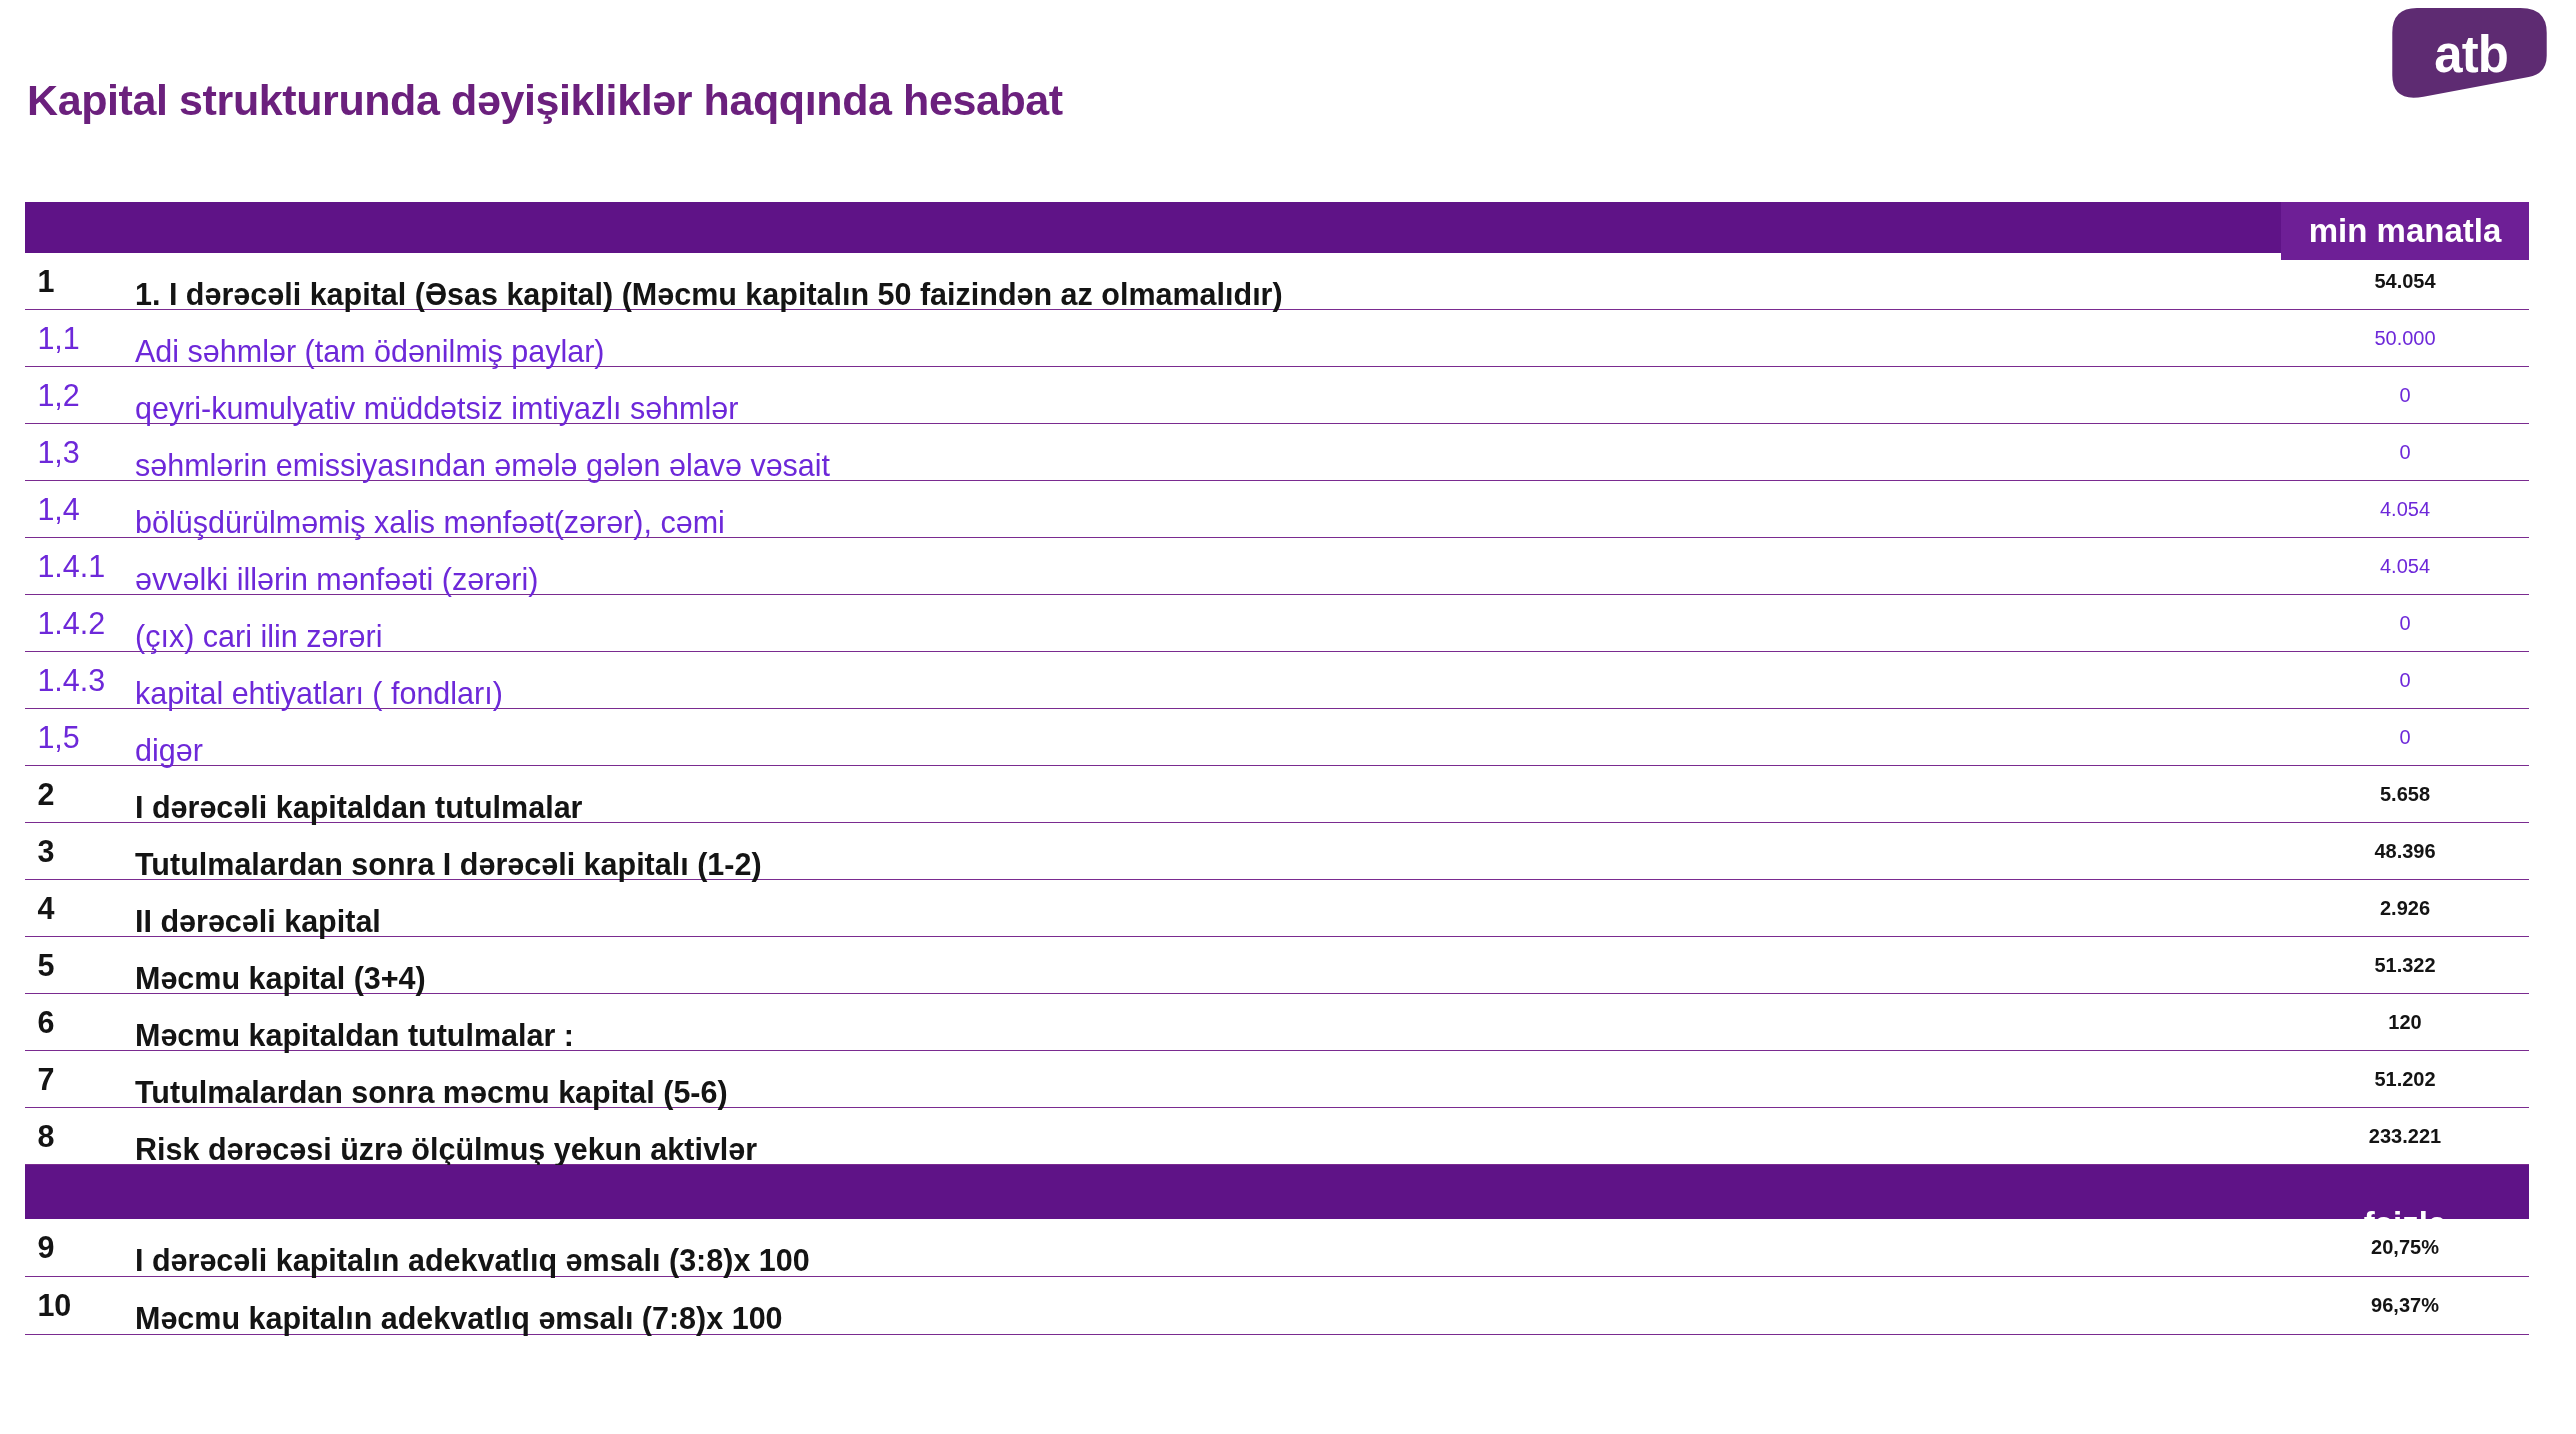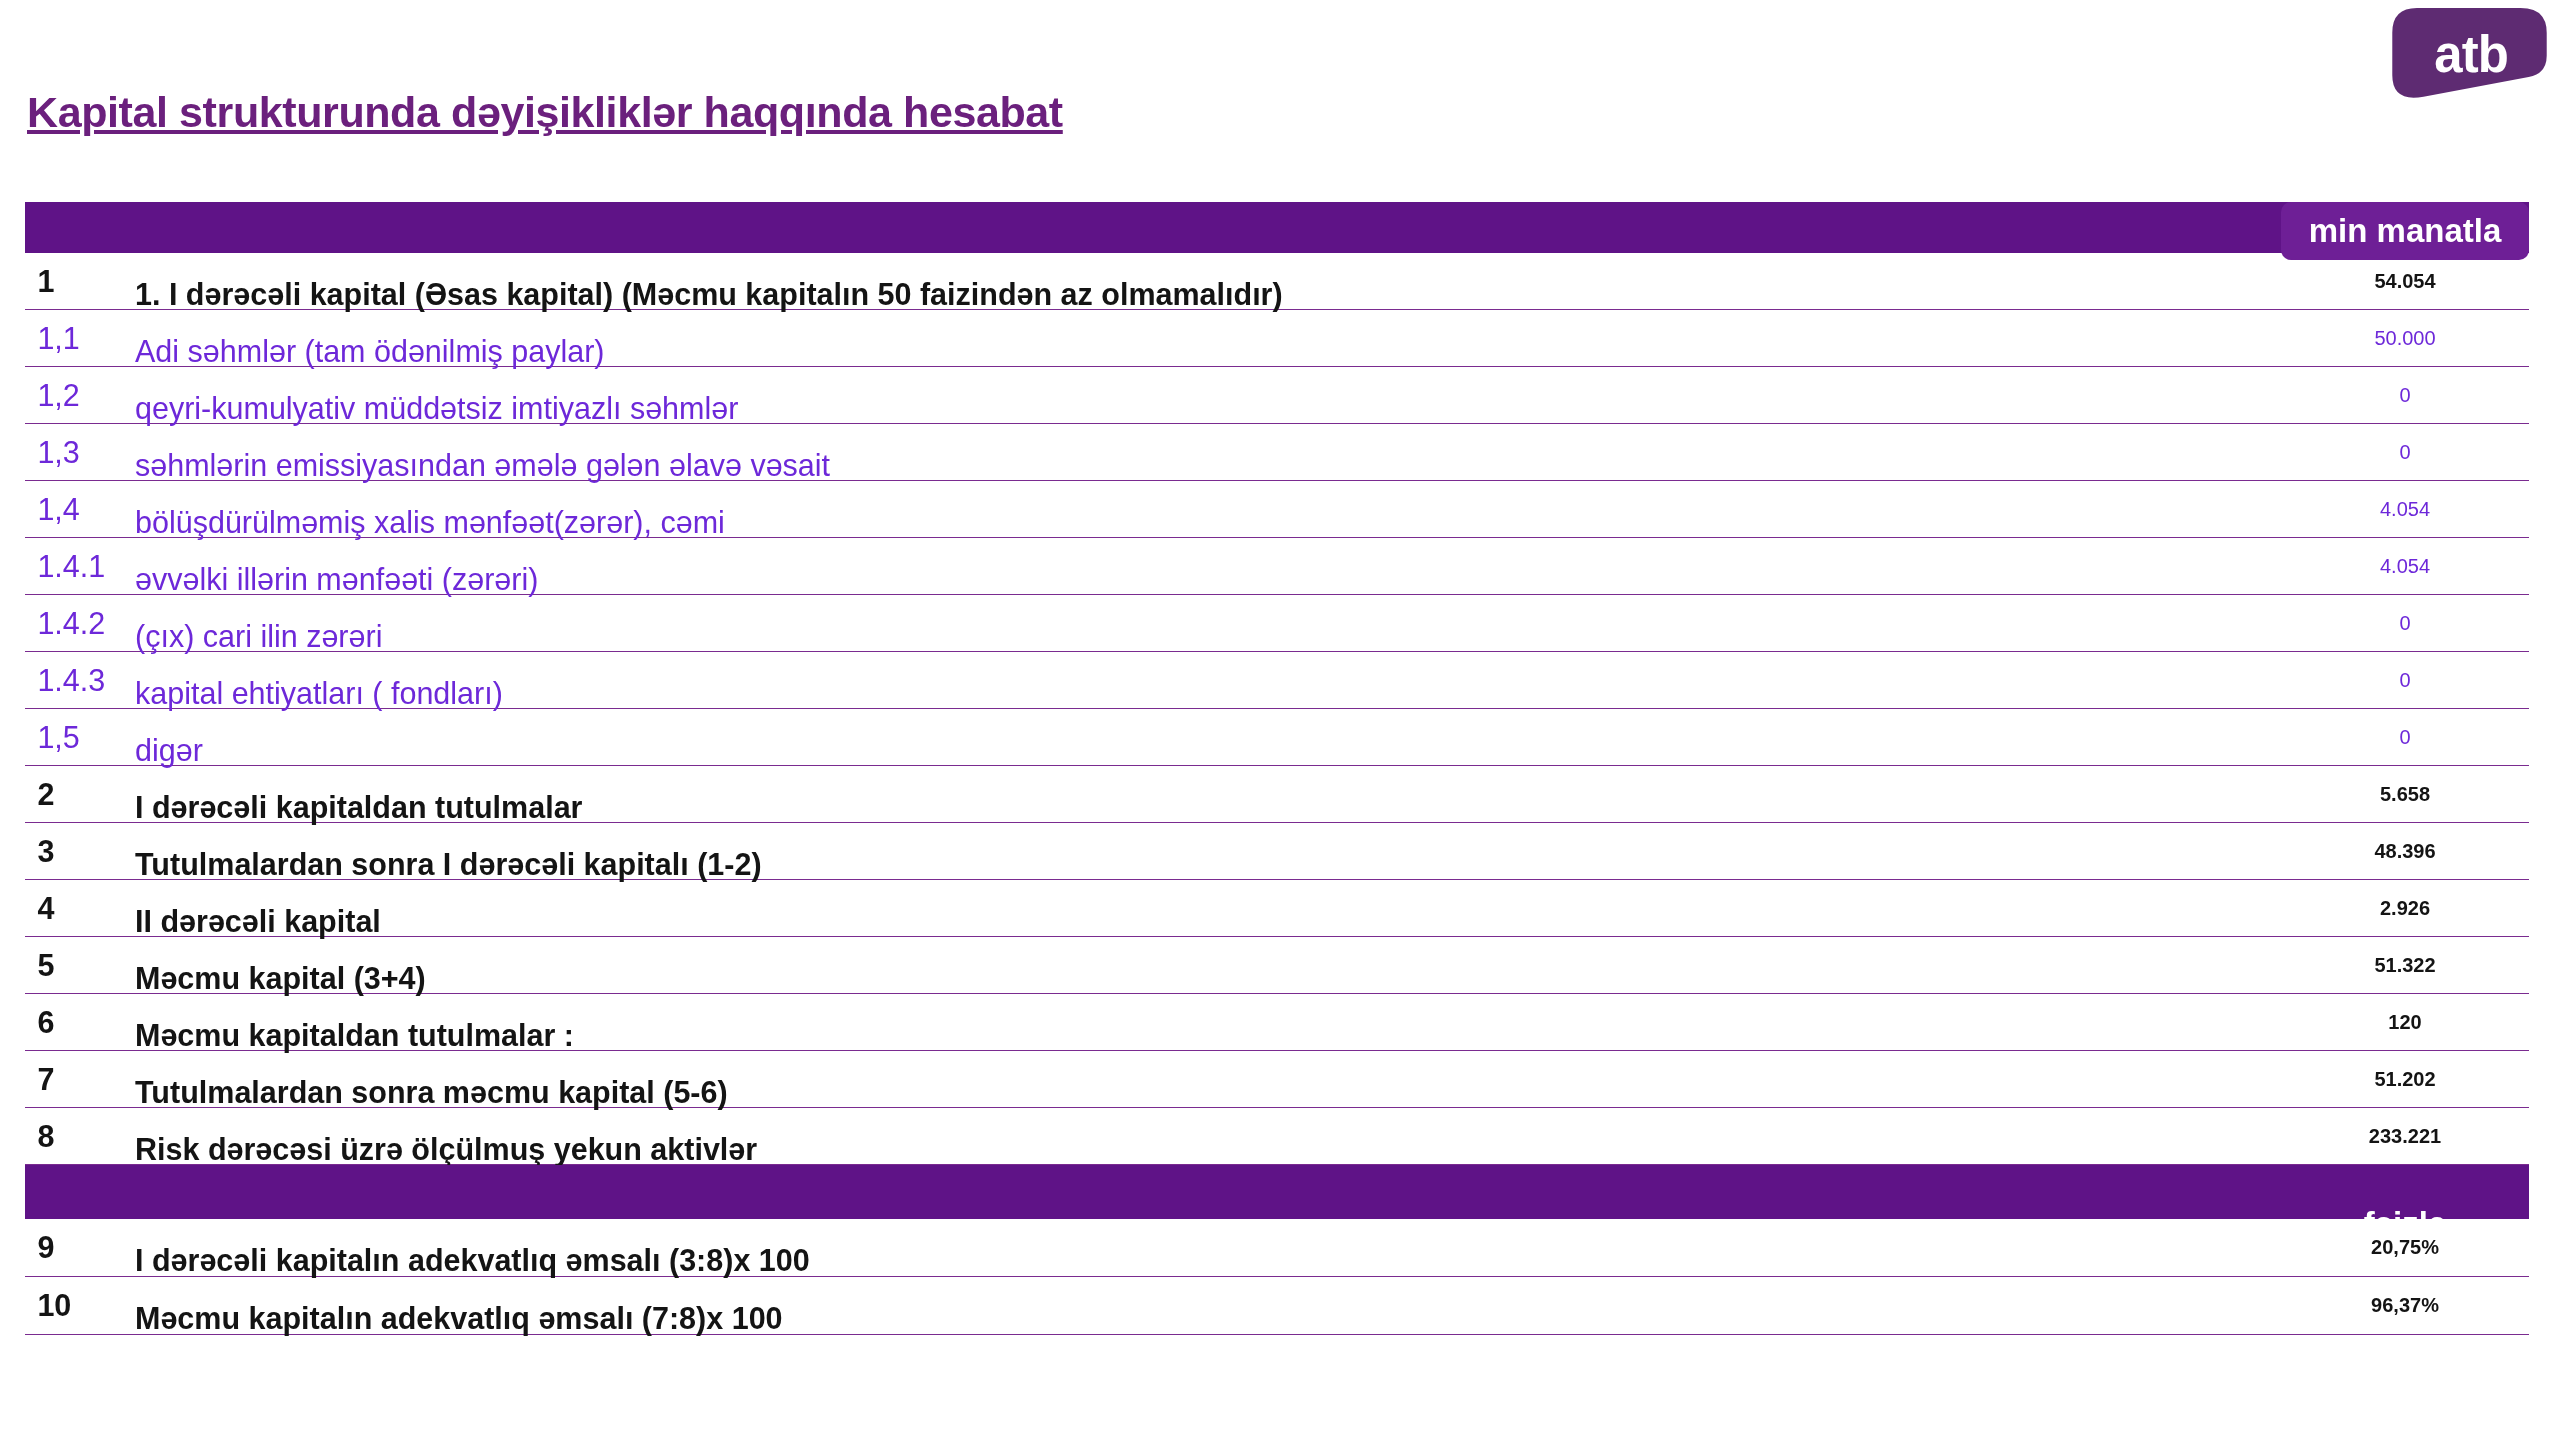--- a/index.html
+++ b/index.html
@@ -7,42 +7,40 @@
   body {
     width:2576px; height:1434px;
     font-family:"Liberation Sans", sans-serif;
     position:relative; overflow:hidden;
     color:#1a1a1a;
   }
   .page { position:absolute; inset:0; }
 
   
   .report-title {
-    position:absolute; left:27px; top:88px;
+    position:absolute; left:27px; top:76px;
     font-size:43px; font-weight:700; letter-spacing:-0.4px;
     color:var(--title);
-    text-decoration:underline;
   }
 
   
   .logo { position:absolute; left:2392px; top:8.2px; width:155px; height:92px; }
 
   
   .table { position:absolute; left:25px; top:202px; width:2504px; }
 
   .unit-bar {
     position:relative; height:51px; background:var(--bar);
   }
   .unit-bar .unit-cell {
     position:absolute; right:0; top:0;
     width:248px; height:58px;
     background:var(--barCell);
     color:#ffffff; font-size:33px; font-weight:700;
     display:flex; align-items:center; justify-content:center;
-    border-radius:10px;
   }
   .unit-bar2 {
     position:relative; height:54px; background:var(--bar);
   }
   .unit-bar2 .unit-cell2 {
     position:absolute; right:0; top:0; width:248px; height:54px;
     color:#ffffff; font-size:33px; font-weight:700;
     display:flex; align-items:center; justify-content:center;margin-top:32px;
   }
 

